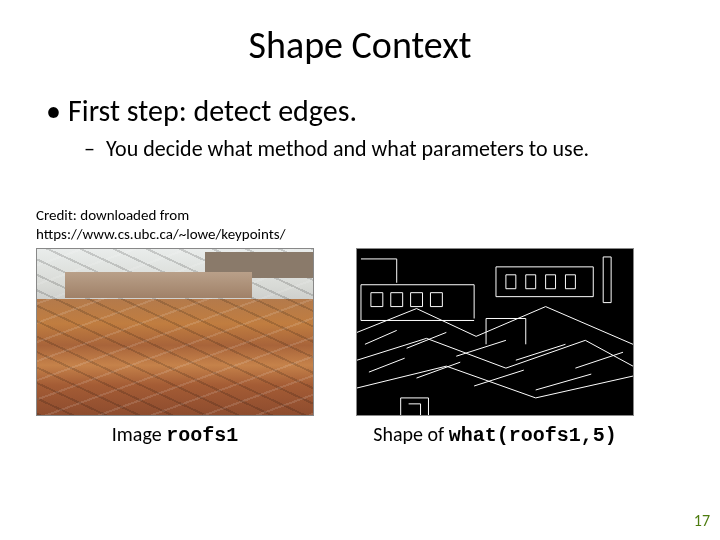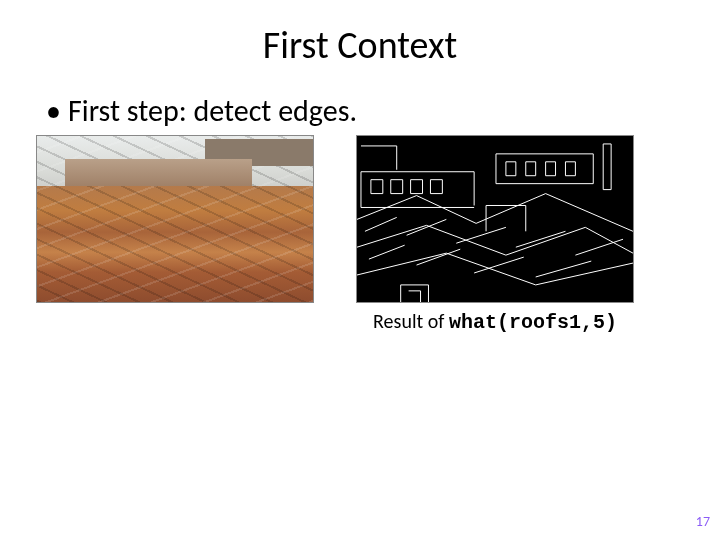--- a/index.html
+++ b/index.html
@@ -26,41 +26,49 @@
         repeating-linear-gradient(-20deg, rgba(255,255,255,0.12) 0 2px, rgba(0,0,0,0) 2px 18px); }
   .roofs-photo::after { content:""; position:absolute; left:10%; top:14%; width:68%; height:16%;
       background: linear-gradient(180deg,#b9a089 0,#a08168 100%); box-shadow: 140px -20px 0 0 #8a7a6a; }
   .roofs-photo .wins { position:absolute; left:14%; top:18%; width:60%; height:9%;
       background:
         repeating-linear-gradient(90deg,#3c3c3c 0 8px, transparent 8px 22px); }
   .edges { width:100%; height:100%; background:#000; position:relative; }
   .edges svg { position:absolute; inset:0; }
   .caption { font-size: 20px; margin-top: 6px; }
   code, .mono { font-family: "Courier New", monospace; font-weight: bold; }
-  .pagenum { position: absolute; right: 10px; bottom: 10px; font-size: 14px; color: #8b5cf6; }
+  .pagenum { position: absolute; right: 10px; bottom: 10px; font-size: 16px; color: #4d7c0f; }
 </style>
 </head>
 <body>
 
 <div class="slide">
 
-  <h1 class="title">First Context</h1>
+  <h1 class="title">Shape Context</h1>
 
   <ul class="bullets">
     <li class="b1">First step: detect edges.</li>
+    <li class="b2">You decide what method and what parameters to use.</li>
   </ul>
 
+  <div class="credit">
+    <div>Credit: downloaded from</div>
+    <div>https://www.cs.ubc.ca/~lowe/keypoints/</div>
+  </div>
 
   <div class="figs">
 
     <div class="fig">
       <div class="img-box">
         <div class="roofs-photo">
             <div class="wins"></div>
           </div>
+      </div>
+      <div class="caption">
+        <span>Image </span><code class="mono">roofs1</code>
       </div>
     </div>
 
     <div class="fig">
       <div class="img-box">
         <div class="edges">
           <svg viewBox="0 0 278 168" preserveAspectRatio="none">
             <g stroke="#fff" stroke-width="1" fill="none">
               <path d="M4 36 H118 M4 36 V72 M118 36 V70 M4 72 H118"></path>
               <path d="M14 44 H26 V58 H14 Z M34 44 H46 V58 H34 Z M54 44 H66 V58 H54 Z M74 44 H86 V58 H74 Z"></path>
@@ -73,21 +81,21 @@
               <path d="M8 96 L40 82 M50 100 L90 84 M100 108 L150 92 M160 112 L210 96 M220 120 L268 104"></path>
               <path d="M12 124 L48 110 M60 130 L104 114 M118 138 L168 122 M180 142 L236 126"></path>
               <path d="M44 150 H72 V168 M44 150 V168 M52 156 H64 V168"></path>
               <path d="M130 70 V96 M130 70 H170 V96"></path>
               <path d="M4 10 H40 M40 10 V34"></path>
             </g>
           </svg>
         </div>
       </div>
       <div class="caption">
-        <span>Result of </span><code class="mono">what(roofs1,5)</code>
+        <span>Shape of </span><code class="mono">what(roofs1,5)</code>
       </div>
     </div>
 
   </div>
 
   <div class="pagenum">17</div>
 
 </div>
 
 </body></html>

